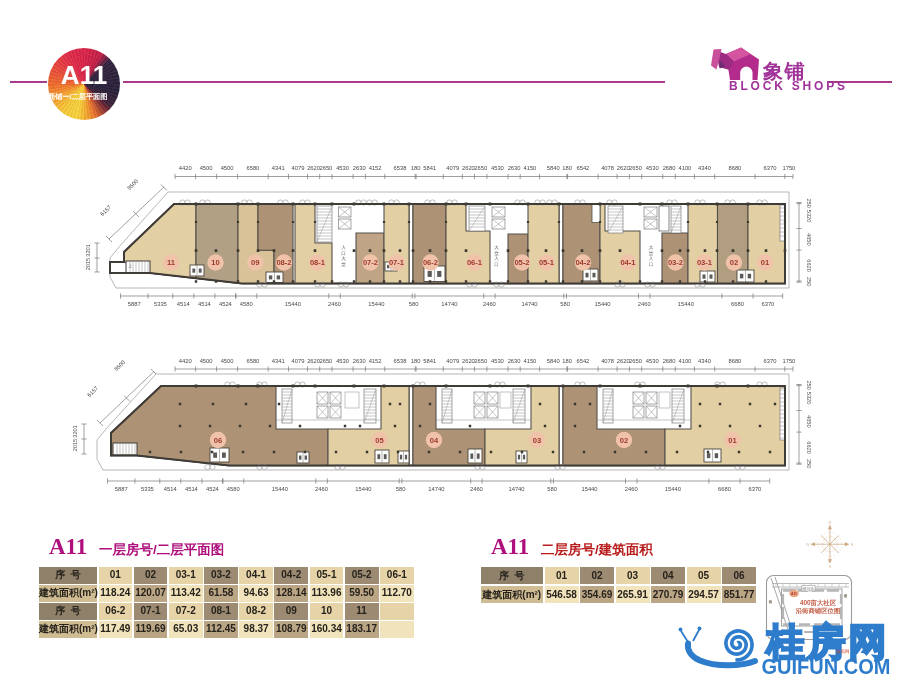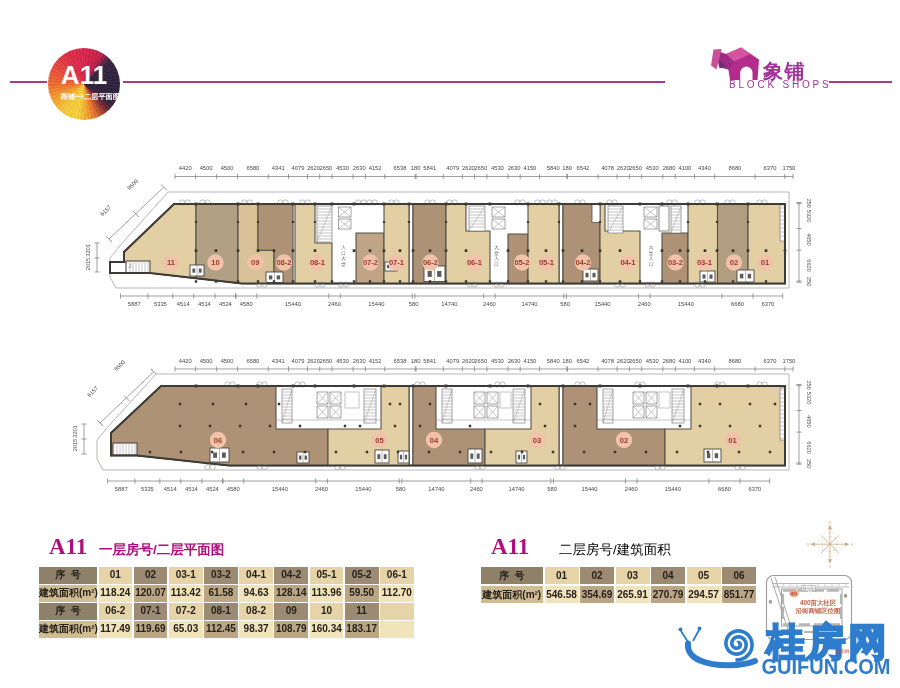--- a/index.html
+++ b/index.html
@@ -673,43 +673,43 @@
       <text x="836" y="653" font-size="4.5" fill="#d0442e">桂房网</text>
     </g>
 </svg>
 
 <div style="position:absolute;left:10px;top:81px;width:37px;height:2px;background:#a83a8a"></div>
 
 <div style="position:absolute;left:48px;top:48px;width:72px;height:72px;border-radius:50%;background:repeating-conic-gradient(rgba(255,255,255,0.05) 0deg 3deg, rgba(40,10,30,0.05) 3deg 6deg),conic-gradient(from 0deg,#da2349 0deg,#c21f46 30deg,#33223f 48deg,#262038 100deg,#3a2038 128deg,#7e2a33 140deg,#e96f2d 160deg,#f3a82d 175deg,#f8d43b 192deg,#f6c837 218deg,#f59d2e 245deg,#ef6a2c 270deg,#e8463c 302deg,#df2b48 332deg,#da2349 360deg);"></div>
 
 <div style="position:absolute;left:48px;top:60px;width:72px;text-align:center;font-size:26px;font-weight:bold;color:#fff;">A11</div>
 
-<div style="position:absolute;left:48px;top:92px;width:72px;text-align:right;font-size:7.2px;font-weight:bold;color:#fff;white-space:nowrap;">商铺一/二层平面图</div>
+<div style="position:absolute;left:48px;top:92px;width:72px;text-align:left;font-size:7.2px;font-weight:bold;color:#fff;white-space:nowrap;">商铺一/二层平面图</div>
 
 <div style="position:absolute;left:123px;top:81px;width:542px;height:2px;background:#a83a8a"></div>
 
 <div style="position:absolute;left:829px;top:81px;width:63px;height:2px;background:#a83a8a"></div>
 
 <svg style="position:absolute;left:707px;top:44px" width="56" height="40" viewBox="707 44 56 40">
 <path d="M726,54 L741,47.5 L759,59.5 L757.5,80 L752.5,80 L752.5,72 A6.2,6.2 0 0 0 740.2,72 L740.2,80 L730,80 Z" fill="#b32c8c"></path>
 <path d="M726,54 L741,47.5 L750.5,54 L734,61.5 Z" fill="#d4549f"></path>
 <path d="M716,50.5 L726,54 L734,61.5 L729.5,70 L719,67 Z" fill="#9c2b84"></path>
 <path d="M713.5,49.5 L721.5,49 L719,60 L716.5,69.5 L711,65.5 Z" fill="#c84f9a"></path>
 <path d="M719.5,60 L725.5,66.5 L719.5,68.5 Z" fill="#6f2a72"></path>
 </svg>
 
 <div style="position:absolute;left:763px;top:58px;font-size:20px;font-weight:bold;color:#a03299;letter-spacing:1.5px;">象铺</div>
 
-<div style="position:absolute;left:729px;top:79px;font-size:10px;font-weight:normal;color:#a03299;letter-spacing:2.8px;">BLOCK SHOPS</div>
+<div style="position:absolute;left:729px;top:79px;font-size:12px;font-weight:bold;color:#a03299;letter-spacing:2.8px;">BLOCK SHOPS</div>
 
 <div style="position:absolute;left:49px;top:534px;font-family:'Liberation Serif',serif;font-size:23px;font-weight:bold;color:#ae0f7c;">A11</div>
 <div style="position:absolute;left:99px;top:541px;font-size:13.5px;font-weight:bold;color:#ae0f7c;">一层房号/二层平面图</div>
 
 <div style="position:absolute;left:491px;top:534px;font-family:'Liberation Serif',serif;font-size:23px;font-weight:bold;color:#ae0f7c;">A11</div>
-<div style="position:absolute;left:559px;top:541px;font-size:13.5px;font-weight:normal;color:#000000;">二层房号/建筑面积</div>
+<div style="position:absolute;left:541px;top:541px;font-size:13.5px;font-weight:bold;color:#b91c1c;">二层房号/建筑面积</div>
 
 <div style="position:absolute;left:39px;top:567px;">
     <div style="height:16.5px;margin-bottom:1.5px;white-space:nowrap;"><div style="display:inline-block;vertical-align:top;width:58.0px;height:16.5px;margin-right:1.5px;background:#8f8069;color:#26221c;font-size:10px;font-weight:bold;text-align:center;line-height:16.5px;">序&nbsp;&nbsp;号</div><div style="display:inline-block;vertical-align:top;width:33.7px;height:16.5px;margin-right:1.5px;background:#e6d4a8;color:#26221c;font-size:10px;font-weight:bold;text-align:center;line-height:16.5px;">01</div><div style="display:inline-block;vertical-align:top;width:33.7px;height:16.5px;margin-right:1.5px;background:#9c8b72;color:#26221c;font-size:10px;font-weight:bold;text-align:center;line-height:16.5px;">02</div><div style="display:inline-block;vertical-align:top;width:33.7px;height:16.5px;margin-right:1.5px;background:#e6d4a8;color:#26221c;font-size:10px;font-weight:bold;text-align:center;line-height:16.5px;">03-1</div><div style="display:inline-block;vertical-align:top;width:33.7px;height:16.5px;margin-right:1.5px;background:#9c8b72;color:#26221c;font-size:10px;font-weight:bold;text-align:center;line-height:16.5px;">03-2</div><div style="display:inline-block;vertical-align:top;width:33.7px;height:16.5px;margin-right:1.5px;background:#e6d4a8;color:#26221c;font-size:10px;font-weight:bold;text-align:center;line-height:16.5px;">04-1</div><div style="display:inline-block;vertical-align:top;width:33.7px;height:16.5px;margin-right:1.5px;background:#9c8b72;color:#26221c;font-size:10px;font-weight:bold;text-align:center;line-height:16.5px;">04-2</div><div style="display:inline-block;vertical-align:top;width:33.7px;height:16.5px;margin-right:1.5px;background:#e6d4a8;color:#26221c;font-size:10px;font-weight:bold;text-align:center;line-height:16.5px;">05-1</div><div style="display:inline-block;vertical-align:top;width:33.7px;height:16.5px;margin-right:1.5px;background:#9c8b72;color:#26221c;font-size:10px;font-weight:bold;text-align:center;line-height:16.5px;">05-2</div><div style="display:inline-block;vertical-align:top;width:33.7px;height:16.5px;margin-right:1.5px;background:#e6d4a8;color:#26221c;font-size:10px;font-weight:bold;text-align:center;line-height:16.5px;">06-1</div></div>
     <div style="height:16.5px;margin-bottom:1.5px;white-space:nowrap;"><div style="display:inline-block;vertical-align:top;width:58.0px;height:16.5px;margin-right:1.5px;background:#cfbc92;color:#26221c;font-size:10px;font-weight:bold;text-align:center;line-height:16.5px;">建筑面积(m²)</div><div style="display:inline-block;vertical-align:top;width:33.7px;height:16.5px;margin-right:1.5px;background:#f1e3bb;color:#26221c;font-size:10px;font-weight:bold;text-align:center;line-height:16.5px;">118.24</div><div style="display:inline-block;vertical-align:top;width:33.7px;height:16.5px;margin-right:1.5px;background:#baa585;color:#26221c;font-size:10px;font-weight:bold;text-align:center;line-height:16.5px;">120.07</div><div style="display:inline-block;vertical-align:top;width:33.7px;height:16.5px;margin-right:1.5px;background:#f1e3bb;color:#26221c;font-size:10px;font-weight:bold;text-align:center;line-height:16.5px;">113.42</div><div style="display:inline-block;vertical-align:top;width:33.7px;height:16.5px;margin-right:1.5px;background:#baa585;color:#26221c;font-size:10px;font-weight:bold;text-align:center;line-height:16.5px;">61.58</div><div style="display:inline-block;vertical-align:top;width:33.7px;height:16.5px;margin-right:1.5px;background:#f1e3bb;color:#26221c;font-size:10px;font-weight:bold;text-align:center;line-height:16.5px;">94.63</div><div style="display:inline-block;vertical-align:top;width:33.7px;height:16.5px;margin-right:1.5px;background:#baa585;color:#26221c;font-size:10px;font-weight:bold;text-align:center;line-height:16.5px;">128.14</div><div style="display:inline-block;vertical-align:top;width:33.7px;height:16.5px;margin-right:1.5px;background:#f1e3bb;color:#26221c;font-size:10px;font-weight:bold;text-align:center;line-height:16.5px;">113.96</div><div style="display:inline-block;vertical-align:top;width:33.7px;height:16.5px;margin-right:1.5px;background:#baa585;color:#26221c;font-size:10px;font-weight:bold;text-align:center;line-height:16.5px;">59.50</div><div style="display:inline-block;vertical-align:top;width:33.7px;height:16.5px;margin-right:1.5px;background:#f1e3bb;color:#26221c;font-size:10px;font-weight:bold;text-align:center;line-height:16.5px;">112.70</div></div>
     <div style="height:16.5px;margin-bottom:1.5px;white-space:nowrap;"><div style="display:inline-block;vertical-align:top;width:58.0px;height:16.5px;margin-right:1.5px;background:#8f8069;color:#26221c;font-size:10px;font-weight:bold;text-align:center;line-height:16.5px;">序&nbsp;&nbsp;号</div><div style="display:inline-block;vertical-align:top;width:33.7px;height:16.5px;margin-right:1.5px;background:#e6d4a8;color:#26221c;font-size:10px;font-weight:bold;text-align:center;line-height:16.5px;">06-2</div><div style="display:inline-block;vertical-align:top;width:33.7px;height:16.5px;margin-right:1.5px;background:#9c8b72;color:#26221c;font-size:10px;font-weight:bold;text-align:center;line-height:16.5px;">07-1</div><div style="display:inline-block;vertical-align:top;width:33.7px;height:16.5px;margin-right:1.5px;background:#e6d4a8;color:#26221c;font-size:10px;font-weight:bold;text-align:center;line-height:16.5px;">07-2</div><div style="display:inline-block;vertical-align:top;width:33.7px;height:16.5px;margin-right:1.5px;background:#9c8b72;color:#26221c;font-size:10px;font-weight:bold;text-align:center;line-height:16.5px;">08-1</div><div style="display:inline-block;vertical-align:top;width:33.7px;height:16.5px;margin-right:1.5px;background:#e6d4a8;color:#26221c;font-size:10px;font-weight:bold;text-align:center;line-height:16.5px;">08-2</div><div style="display:inline-block;vertical-align:top;width:33.7px;height:16.5px;margin-right:1.5px;background:#9c8b72;color:#26221c;font-size:10px;font-weight:bold;text-align:center;line-height:16.5px;">09</div><div style="display:inline-block;vertical-align:top;width:33.7px;height:16.5px;margin-right:1.5px;background:#e6d4a8;color:#26221c;font-size:10px;font-weight:bold;text-align:center;line-height:16.5px;">10</div><div style="display:inline-block;vertical-align:top;width:33.7px;height:16.5px;margin-right:1.5px;background:#9c8b72;color:#26221c;font-size:10px;font-weight:bold;text-align:center;line-height:16.5px;">11</div><div style="display:inline-block;vertical-align:top;width:33.7px;height:16.5px;margin-right:1.5px;background:#e6d4a8;color:#26221c;font-size:10px;font-weight:bold;text-align:center;line-height:16.5px;"></div></div>
     <div style="height:16.5px;margin-bottom:1.5px;white-space:nowrap;"><div style="display:inline-block;vertical-align:top;width:58.0px;height:16.5px;margin-right:1.5px;background:#cfbc92;color:#26221c;font-size:10px;font-weight:bold;text-align:center;line-height:16.5px;">建筑面积(m²)</div><div style="display:inline-block;vertical-align:top;width:33.7px;height:16.5px;margin-right:1.5px;background:#f1e3bb;color:#26221c;font-size:10px;font-weight:bold;text-align:center;line-height:16.5px;">117.49</div><div style="display:inline-block;vertical-align:top;width:33.7px;height:16.5px;margin-right:1.5px;background:#baa585;color:#26221c;font-size:10px;font-weight:bold;text-align:center;line-height:16.5px;">119.69</div><div style="display:inline-block;vertical-align:top;width:33.7px;height:16.5px;margin-right:1.5px;background:#f1e3bb;color:#26221c;font-size:10px;font-weight:bold;text-align:center;line-height:16.5px;">65.03</div><div style="display:inline-block;vertical-align:top;width:33.7px;height:16.5px;margin-right:1.5px;background:#baa585;color:#26221c;font-size:10px;font-weight:bold;text-align:center;line-height:16.5px;">112.45</div><div style="display:inline-block;vertical-align:top;width:33.7px;height:16.5px;margin-right:1.5px;background:#f1e3bb;color:#26221c;font-size:10px;font-weight:bold;text-align:center;line-height:16.5px;">98.37</div><div style="display:inline-block;vertical-align:top;width:33.7px;height:16.5px;margin-right:1.5px;background:#baa585;color:#26221c;font-size:10px;font-weight:bold;text-align:center;line-height:16.5px;">108.79</div><div style="display:inline-block;vertical-align:top;width:33.7px;height:16.5px;margin-right:1.5px;background:#f1e3bb;color:#26221c;font-size:10px;font-weight:bold;text-align:center;line-height:16.5px;">160.34</div><div style="display:inline-block;vertical-align:top;width:33.7px;height:16.5px;margin-right:1.5px;background:#baa585;color:#26221c;font-size:10px;font-weight:bold;text-align:center;line-height:16.5px;">183.17</div><div style="display:inline-block;vertical-align:top;width:33.7px;height:16.5px;margin-right:1.5px;background:#f1e3bb;color:#26221c;font-size:10px;font-weight:bold;text-align:center;line-height:16.5px;"></div></div>
   </div>
 
 <div style="position:absolute;left:480.5px;top:567px;">
     <div style="height:17.0px;margin-bottom:1.5px;white-space:nowrap;"><div style="display:inline-block;vertical-align:top;width:62.5px;height:17.0px;margin-right:1.5px;background:#8f8069;color:#26221c;font-size:10px;font-weight:bold;text-align:center;line-height:17.0px;">序&nbsp;&nbsp;号</div><div style="display:inline-block;vertical-align:top;width:34.0px;height:17.0px;margin-right:1.5px;background:#e6d4a8;color:#26221c;font-size:10px;font-weight:bold;text-align:center;line-height:17.0px;">01</div><div style="display:inline-block;vertical-align:top;width:34.0px;height:17.0px;margin-right:1.5px;background:#9c8b72;color:#26221c;font-size:10px;font-weight:bold;text-align:center;line-height:17.0px;">02</div><div style="display:inline-block;vertical-align:top;width:34.0px;height:17.0px;margin-right:1.5px;background:#e6d4a8;color:#26221c;font-size:10px;font-weight:bold;text-align:center;line-height:17.0px;">03</div><div style="display:inline-block;vertical-align:top;width:34.0px;height:17.0px;margin-right:1.5px;background:#9c8b72;color:#26221c;font-size:10px;font-weight:bold;text-align:center;line-height:17.0px;">04</div><div style="display:inline-block;vertical-align:top;width:34.0px;height:17.0px;margin-right:1.5px;background:#e6d4a8;color:#26221c;font-size:10px;font-weight:bold;text-align:center;line-height:17.0px;">05</div><div style="display:inline-block;vertical-align:top;width:34.0px;height:17.0px;margin-right:1.5px;background:#9c8b72;color:#26221c;font-size:10px;font-weight:bold;text-align:center;line-height:17.0px;">06</div></div>

